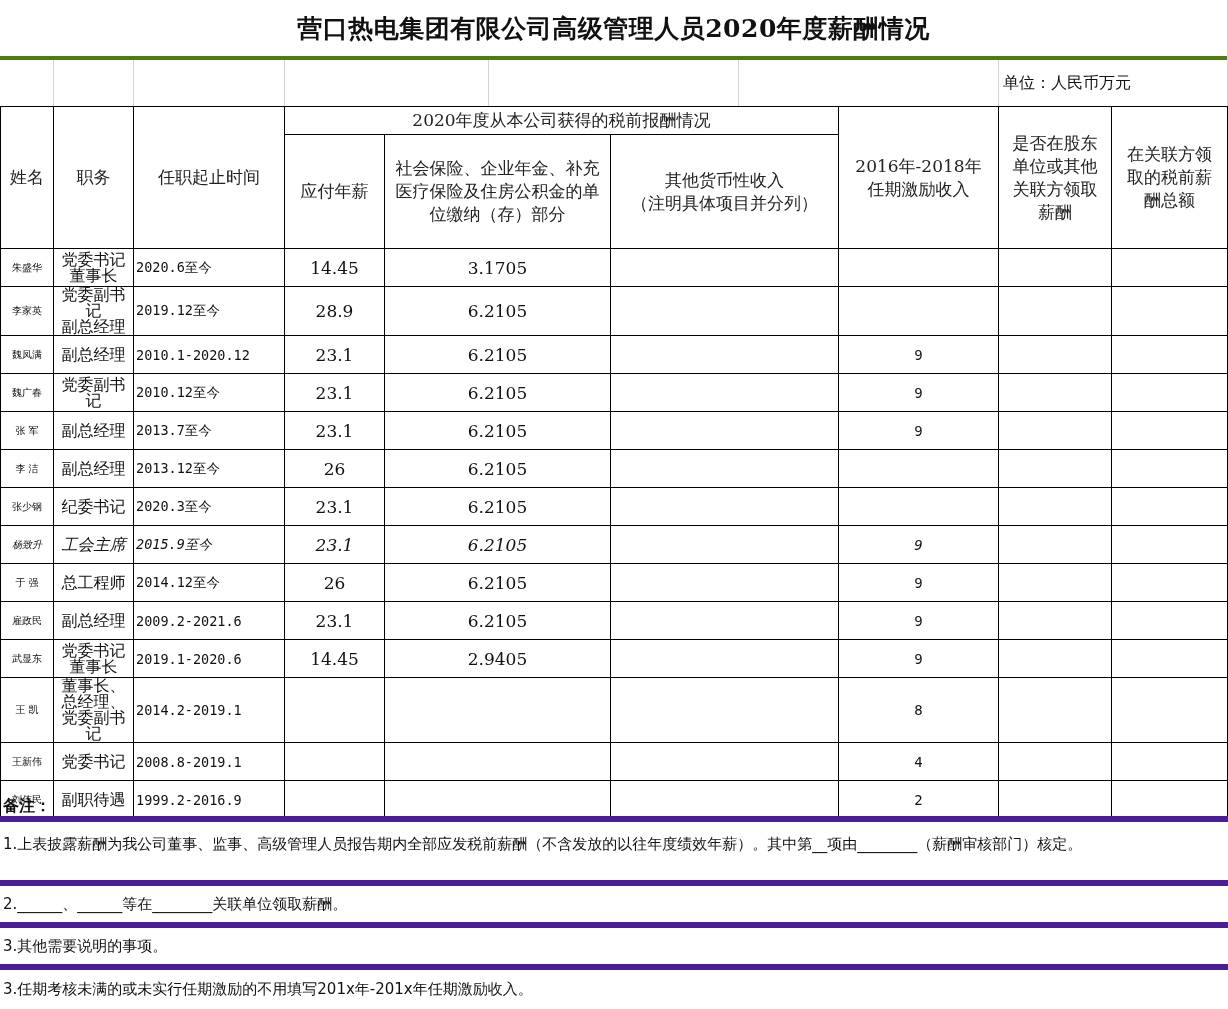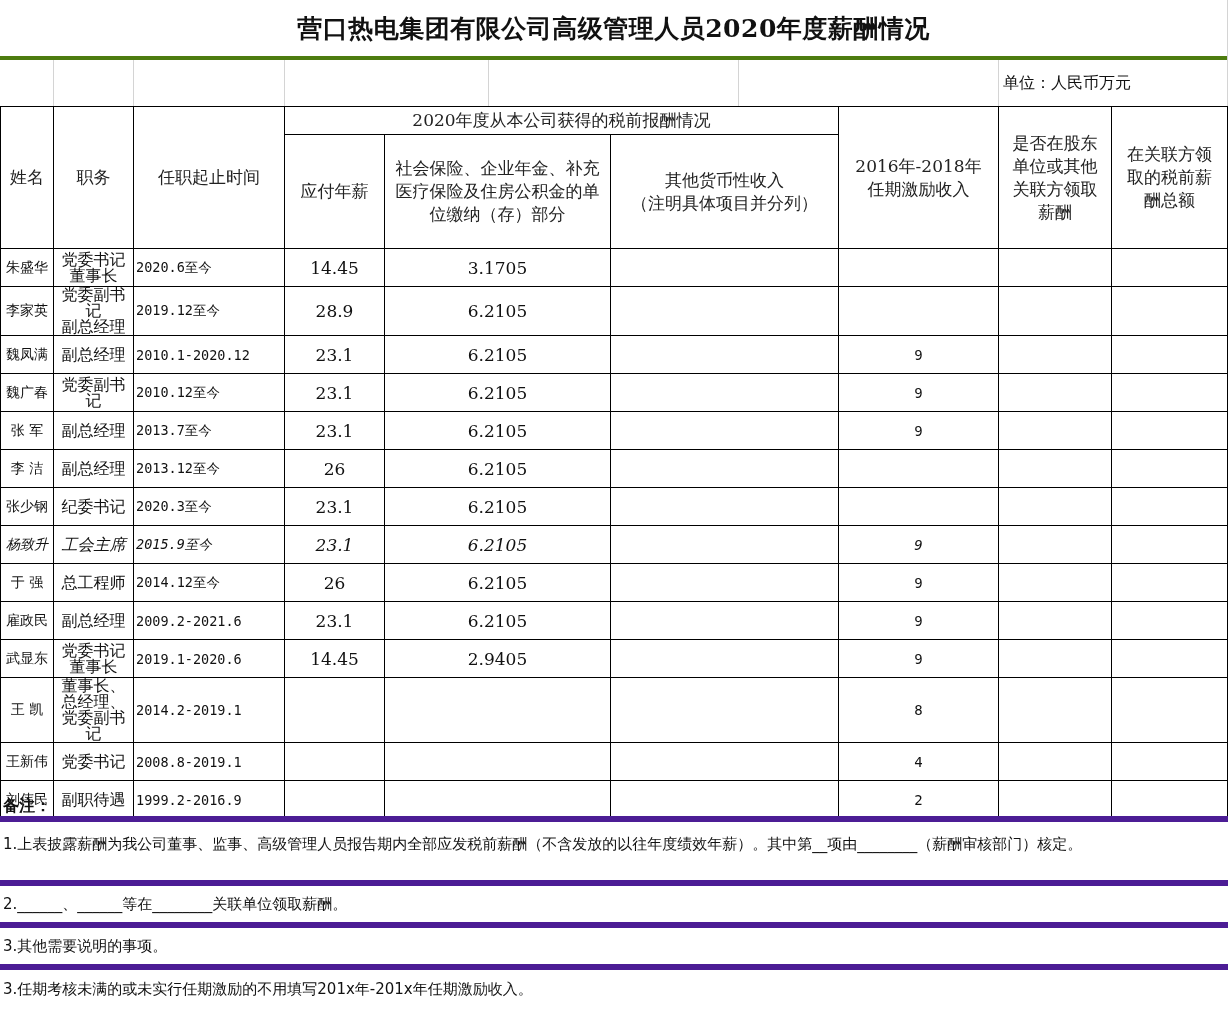--- a/index.html
+++ b/index.html
@@ -10,21 +10,21 @@
            justify-content: center; font-size: 25px; font-weight: bold; letter-spacing: 0.5px;
            border-bottom: 4px solid #4d7c0f; border-right: 1px solid #d4d4d4; }
   .gl { background: #d4d4d4; }
   .unit { left: 998px; top: 60px; width: 229px; height: 46px; display: flex; align-items: center;
           padding-left: 5px; font-size: 16px; font-family: "DejaVu Sans", sans-serif; }
   table.main { position: absolute; left: 0; top: 106px; border-collapse: collapse; table-layout: fixed; }
   table.main td { border: 1.5px solid #000; padding: 0; text-align: center; vertical-align: middle;
                   overflow: hidden; }
   .hd { font-size: 17px; line-height: 23px; color: #222; }
   .hd-sm { font-size: 17px; line-height: 23px; color: #222; }
-  .name { font-size: 14px; font-family: "DejaVu Sans", sans-serif; }
+  .name { font-size: 10px; font-family: "DejaVu Sans", sans-serif; }
   .pos { font-size: 16px; line-height: 16px; font-family: "DejaVu Sans", sans-serif; }
   .date { font-size: 13.5px; font-family: "DejaVu Sans Mono", "Liberation Mono", monospace; text-align: left !important; padding-left: 2px !important; }
   .num { font-size: 17px; font-family: "DejaVu Serif", serif; }
   .num-sm { font-size: 14px; font-family: "DejaVu Sans Mono", monospace; }
   .note { left: 0; width: 1228px; display: flex; align-items: center; padding-left: 3px;
           font-size: 15px; font-family: "DejaVu Sans", sans-serif; border-bottom: 6px solid #4c1d95; }
   .note-head { font-size: 16px; font-family: "DejaVu Serif", serif; font-weight: bold; }
 </style>
 </head>
 <body>

